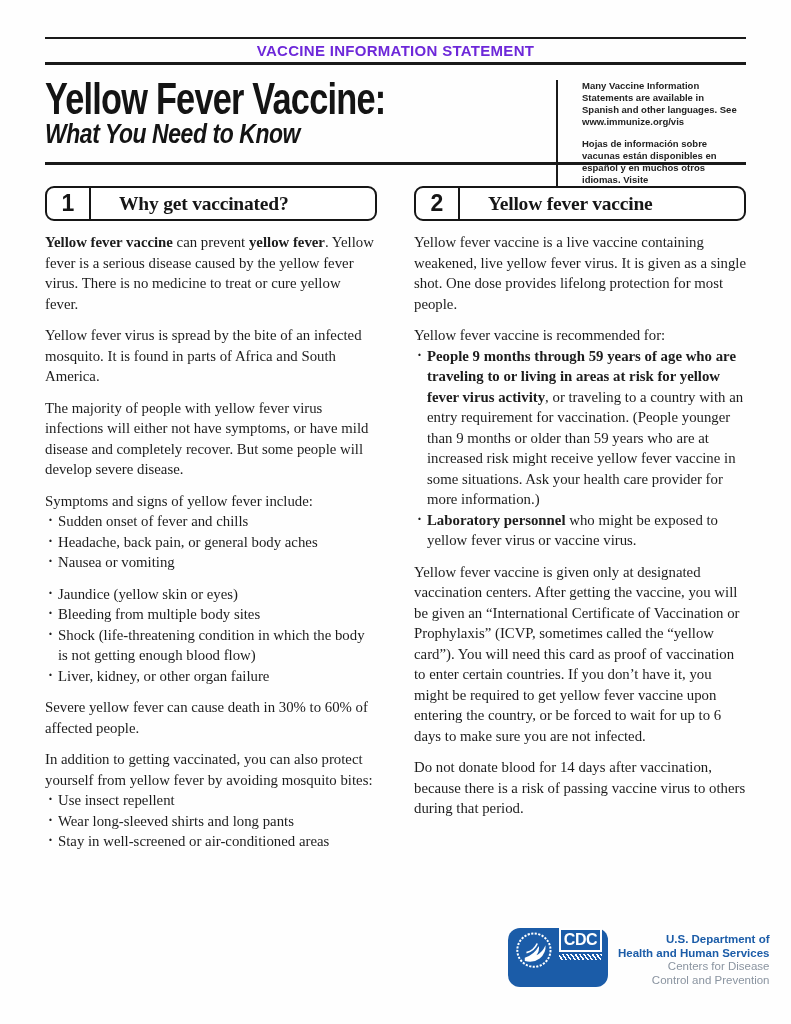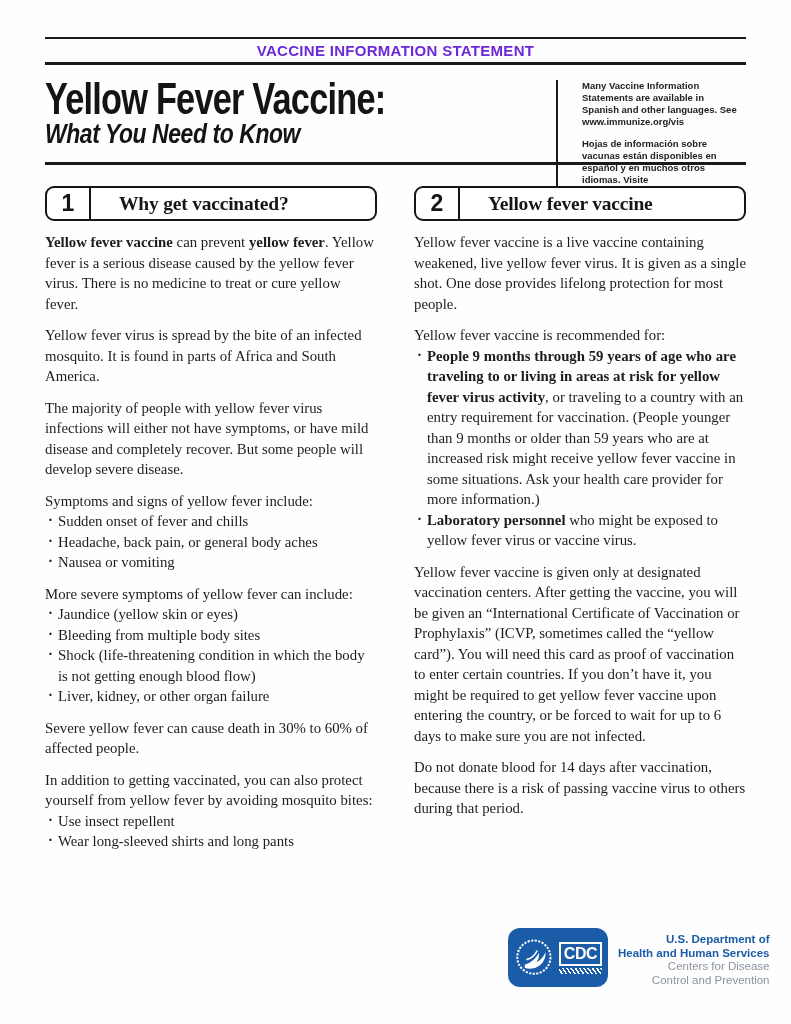--- a/index.html
+++ b/index.html
@@ -53,21 +53,21 @@
   }
   .col p { margin:0 0 11px; font-size:14.8px; line-height:20.5px; }
   .col p.leadin { margin-bottom:0; }
   .col ul { list-style:none; margin:0 2px 11px; padding:0; font-size:14.8px; line-height:20.5px; }
   .col li { position:relative; padding-left:11px; }
   .col li::before { content:"\00B7"; position:absolute; left:1px; top:-1px; font-weight:bold; }
   .col b { font-weight:bold; }
   .footer { position:absolute; left:508px; top:928px; display:flex; gap:10px; }
   .cdc-box {
     width:100px; height:59px; background:#1b5ca8; border-radius:12px;
-    display:flex; align-items:center; justify-content:center; gap:5px;
+    display:flex; justify-content:center; gap:5px;
     padding:0 6px; box-sizing:border-box; flex:0 0 auto;
   }
   .cdc-word {
     border:2px solid #ffffff; padding:2px 3px 2px; color:#ffffff;
     font-family:"Liberation Sans", sans-serif; font-weight:bold; font-size:16px;
     letter-spacing:-0.5px; line-height:1; text-align:center;
   }
   .cdc-hatch {
     height:6px; margin-top:2px;
     background:repeating-linear-gradient(55deg, rgba(255,255,255,0) 0 2px, #ffffff 2px 3.5px);
@@ -109,34 +109,34 @@
       <p>Yellow fever virus is spread by the bite of an infected mosquito. It is found in parts of Africa and South America.</p>
       <p>The majority of people with yellow fever virus infections will either not have symptoms, or have mild disease and completely recover. But some people will develop severe disease.</p>
 
       <p class="leadin">Symptoms and signs of yellow fever include:</p>
       <ul>
         <li>Sudden onset of fever and chills</li>
         <li>Headache, back pain, or general body aches</li>
         <li>Nausea or vomiting</li>
       </ul>
 
-      <p class="leadin">More severe symptoms of yellow fever can include:</p>
       <ul>
         <li>Jaundice (yellow skin or eyes)</li>
         <li>Bleeding from multiple body sites</li>
         <li>Shock (life-threatening condition in which the body is not getting enough blood flow)</li>
         <li>Liver, kidney, or other organ failure</li>
       </ul>
 
       <p>Severe yellow fever can cause death in 30% to 60% of affected people.</p>
 
       <p class="leadin">In addition to getting vaccinated, you can also protect yourself from yellow fever by avoiding mosquito bites:</p>
       <ul>
         <li>Use insect repellent</li>
         <li>Wear long-sleeved shirts and long pants</li>
+        <li>Stay in well-screened or air-conditioned areas</li>
       </ul>
     </div>
 
     <div class="col">
       <div class="sec-head">
         <div class="sec-num">2</div>
         <div class="sec-title">Yellow fever vaccine</div>
       </div>
 
       <p>Yellow fever vaccine is a live vaccine containing weakened, live yellow fever virus. It is given as a single shot. One dose provides lifelong protection for most people.</p>

